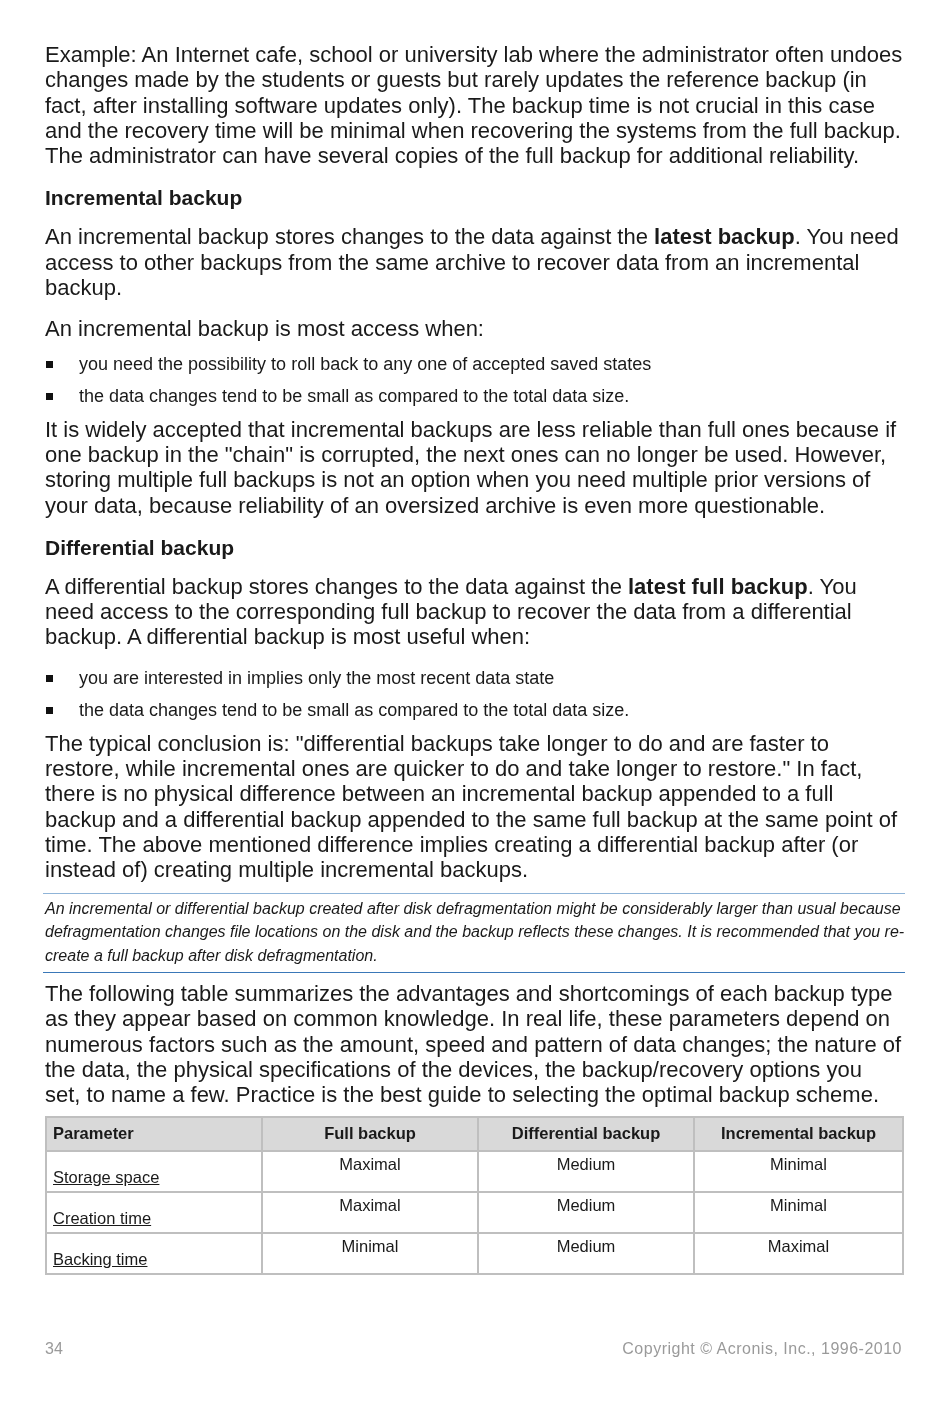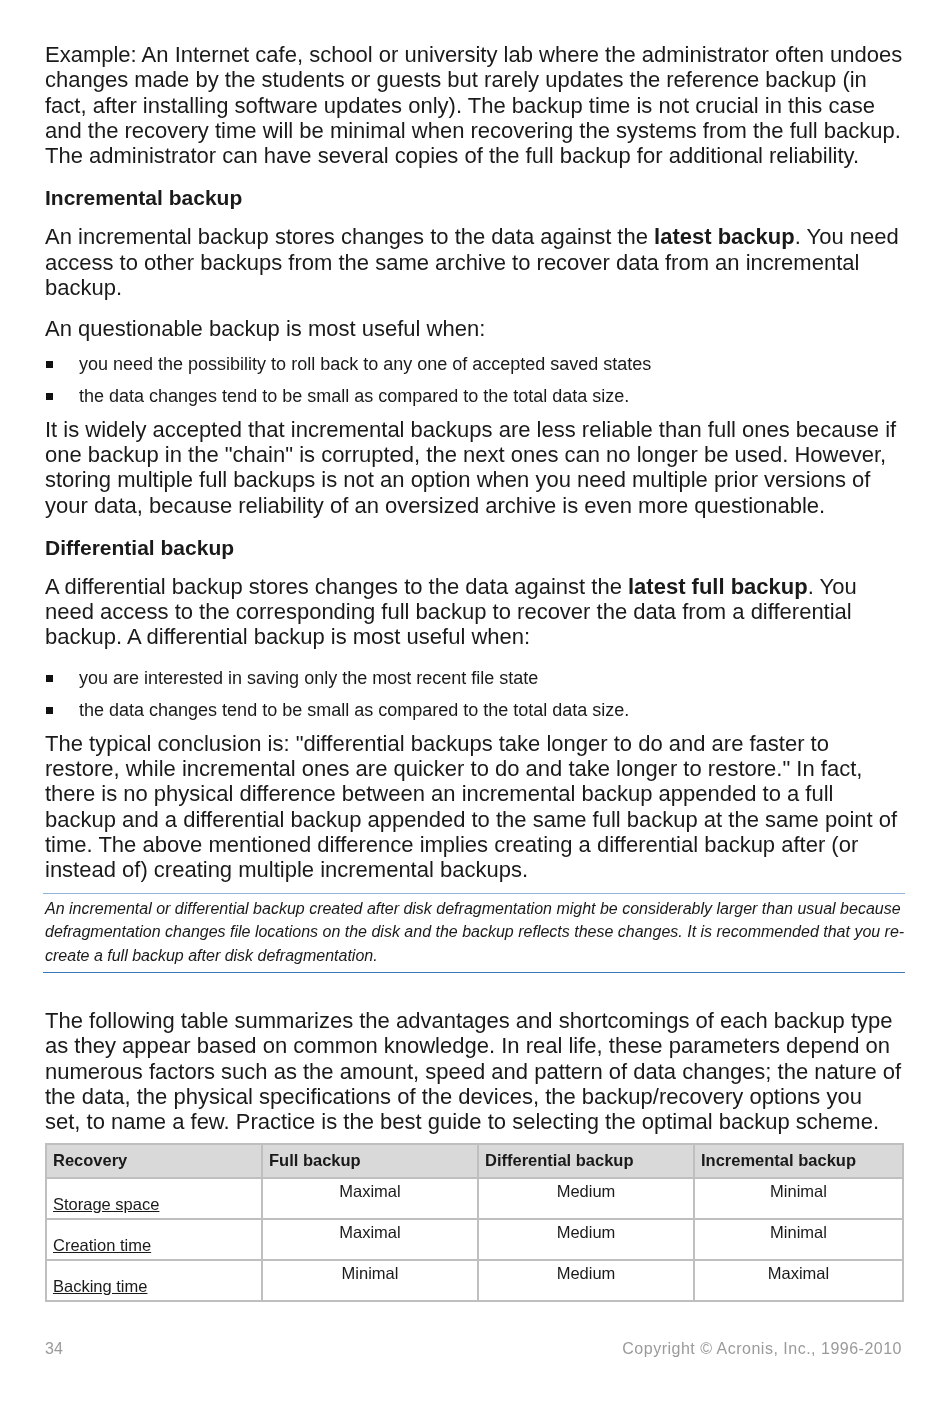--- a/index.html
+++ b/index.html
@@ -4,65 +4,65 @@
 <style>
   html, body { margin: 0; padding: 0; background: #ffffff; }
   body { width: 950px; height: 1419px; position: relative; font-family: "Liberation Sans", sans-serif; color: #1a1a1a; overflow: hidden; }
   .page { position: absolute; left: 45px; top: 42px; width: 858px; }
   p { margin: 0; font-size: 22px; line-height: 25.3px; }
   .para { margin-bottom: 16px; }
   h2 { font-size: 21px; font-weight: bold; margin: 0 0 12px 0; line-height: 28px; }
   ul { list-style: none; margin: 0 0 8px 0; padding: 0; }
   li { position: relative; padding-left: 34px; font-size: 18px; line-height: 25px; margin-bottom: 7px; }
   li .bullet { position: absolute; left: 1px; top: 9px; width: 7px; height: 7px; background: #111; }
-  .note { border-top: 1.5px solid #8fb4d8; border-bottom: 1.5px solid #3a78b8; padding: 3px 0 5px 0; margin: 10px -2px 35px -2px; }
+  .note { border-top: 1.5px solid #8fb4d8; border-bottom: 1.5px solid #3a78b8; padding: 3px 0 5px 0; margin: 10px -2px 8px -2px; }
   .note p { font-style: italic; font-size: 16px; line-height: 23.5px; padding-left: 2px; }
   table { border-collapse: collapse; width: 859px; margin-top: 8px; font-size: 16.5px; }
   th, td { border: 2px solid #bfbfbf; height: 32px; padding: 0 6px; }
-  th { background: #d9d9d9; font-weight: bold; text-align: left; }
+  th { background: #d9d9d9; font-weight: bold; text-align: center; }
   th.first { text-align: left; }
   td { text-align: center; vertical-align: top; padding-top: 3px; }
   td.first { text-align: left; vertical-align: bottom; padding-bottom: 4px; text-decoration: underline; }
   .footer { position: absolute; top: 1340px; left: 45px; width: 857px; font-size: 16px; color: #9a9a9a; }
   .footer .page-num { position: absolute; left: 0; }
   .footer .copyright { position: absolute; right: 0; letter-spacing: 0.5px; }
 </style>
 </head>
 <body>
 
 <div class="page">
   <p class="para">Example: An Internet cafe, school or university lab where the administrator often undoes changes made by the students or guests but rarely updates the reference backup (in fact, after installing software updates only). The backup time is not crucial in this case and the recovery time will be minimal when recovering the systems from the full backup. The administrator can have several copies of the full backup for additional reliability.</p>
 
   <h2>Incremental backup</h2>
   <p class="para"><span>An incremental backup stores changes to the data against the </span><b>latest backup</b><span>. You need access to other backups from the same archive to recover data from an incremental backup.</span></p>
-  <p class="para" style="margin-bottom:10px">An questionable backup is most useful when:</p>
+  <p class="para" style="margin-bottom:10px">An incremental backup is most access when:</p>
   <ul>
     <li><span class="bullet"></span><span>you need the possibility to roll back to any one of accepted saved states</span></li>
     <li><span class="bullet"></span><span>the data changes tend to be small as compared to the total data size.</span></li>
   </ul>
   <p class="para">It is widely accepted that incremental backups are less reliable than full ones because if one backup in the "chain" is corrupted, the next ones can no longer be used. However, storing multiple full backups is not an option when you need multiple prior versions of your data, because reliability of an oversized archive is even more questionable.</p>
 
   <h2>Differential backup</h2>
   <p class="para"><span>A differential backup stores changes to the data against the </span><b>latest full backup</b><span>. You need access to the corresponding full backup to recover the data from a differential backup. A differential backup is most useful when:</span></p>
   <ul>
-    <li><span class="bullet"></span><span>you are interested in saving only the most recent file state</span></li>
+    <li><span class="bullet"></span><span>you are interested in implies only the most recent data state</span></li>
     <li><span class="bullet"></span><span>the data changes tend to be small as compared to the total data size.</span></li>
   </ul>
   <p>The typical conclusion is: "differential backups take longer to do and are faster to restore, while incremental ones are quicker to do and take longer to restore." In fact, there is no physical difference between an incremental backup appended to a full backup and a differential backup appended to the same full backup at the same point of time. The above mentioned difference implies creating a differential backup after (or instead of) creating multiple incremental backups.</p>
 
   <div class="note">
     <p>An incremental or differential backup created after disk defragmentation might be considerably larger than usual because defragmentation changes file locations on the disk and the backup reflects these changes. It is recommended that you re-create a full backup after disk defragmentation.</p>
   </div>
 
   <p>The following table summarizes the advantages and shortcomings of each backup type as they appear based on common knowledge. In real life, these parameters depend on numerous factors such as the amount, speed and pattern of data changes; the nature of the data, the physical specifications of the devices, the backup/recovery options you set, to name a few. Practice is the best guide to selecting the optimal backup scheme.</p>
 
   <table>
     <thead>
       <tr>
-        <th class="first" style="width:202px">Recovery</th>
+        <th class="first" style="width:202px">Parameter</th>
         <th style="width:202px">Full backup</th>
         <th style="width:202px">Differential backup</th>
         <th>Incremental backup</th>
       </tr>
     </thead>
     <tbody>
       <tr>
         <td class="first">Storage space</td>
         <td>Maximal</td>
         <td>Medium</td>

